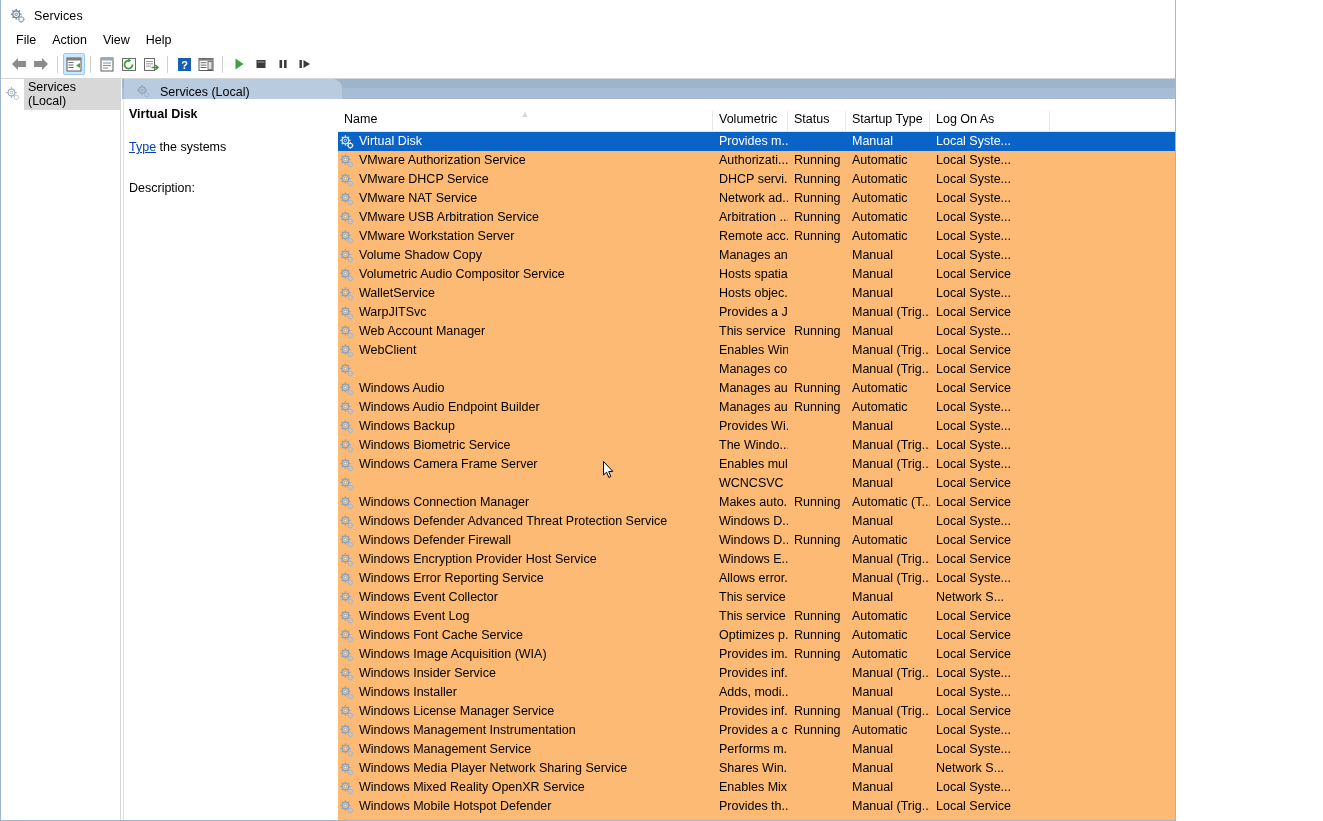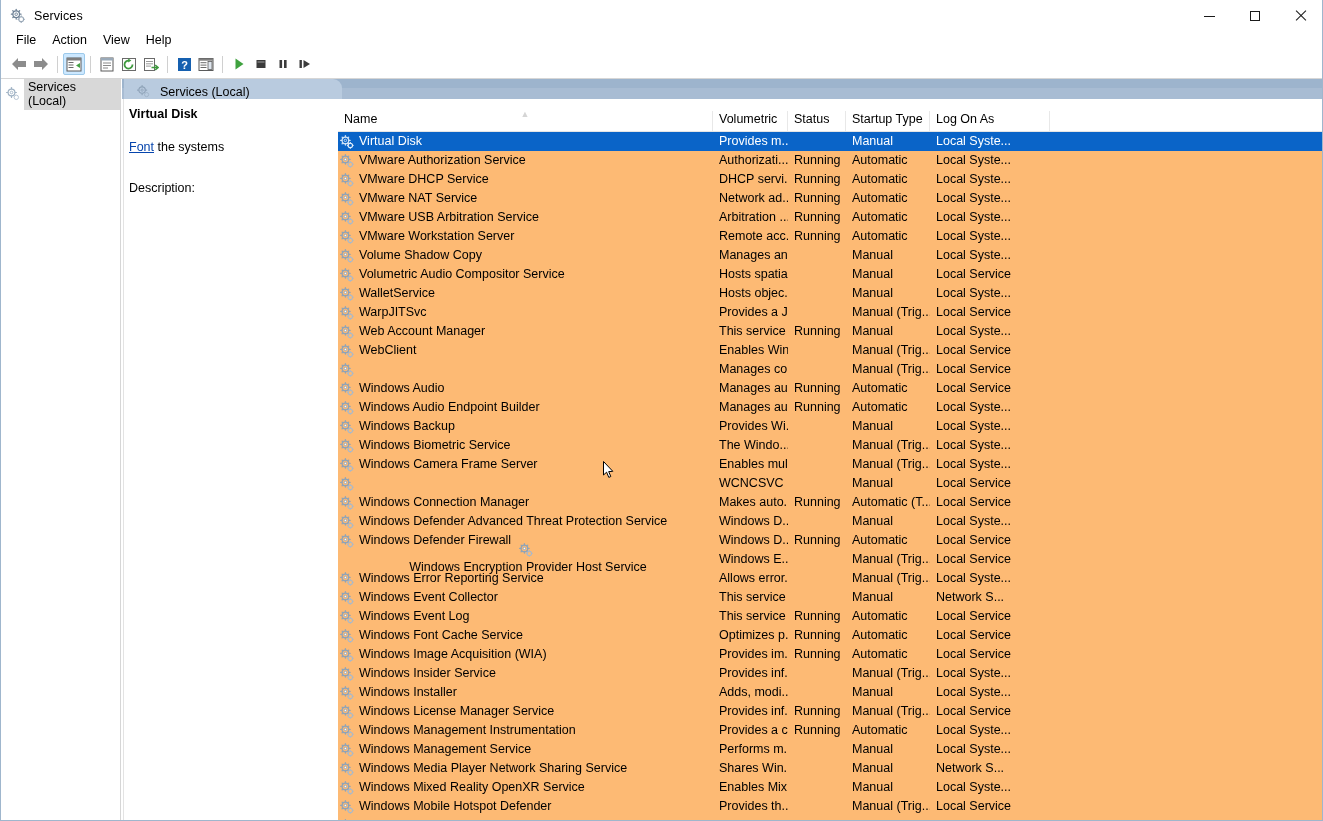--- a/index.html
+++ b/index.html
@@ -6,21 +6,21 @@
   html, body {
     margin: 0; padding: 0;
     width: 1323px; height: 821px;
     overflow: hidden;
     font-family: "Liberation Sans", sans-serif;
     background: #ffffff;
     -webkit-font-smoothing: antialiased;
   }
   #app {
     position: relative;
-    width: 1323px; height: 821px;
+    width: 1176px; height: 821px;
     background: #ffffff;
     border: 1px solid #9fb6cd;
     border-top: none;
     overflow: hidden;
   }
 
   
   .titlebar {
     position: absolute; top: 0; left: 0;
     width: 1323px; height: 32px;
@@ -415,21 +415,21 @@
           </span>
           <span class="tab-label">Services (Local)</span>
         </div>
       </div>
 
       <div class="listwrap">
 
         <div class="details">
           <div class="det-title">Virtual Disk</div>
           <div class="det-action">
-            <span class="det-link">Font</span><span> the systems</span>
+            <span class="det-link">Type</span><span> the systems</span>
           </div>
           <div class="det-desc-label">Description:</div>
         </div>
 
         <div class="table">
           <div class="thead" id="thead">
               <div class="th" style="width: 375px;"><span>Name</span><span class="sortmark">▲</span></div>
               <div class="th" style="width: 75px;"><span>Volumetric</span></div>
               <div class="th" style="width: 58px;"><span>Status</span></div>
               <div class="th" style="width: 84px;"><span>Startup Type</span></div>
@@ -1176,21 +1176,21 @@
                       </g>
                     </svg></span>
                   <span class="nm">Windows Defender Firewall</span>
                 </div>
                 <div class="cell" style="width: 75px;">Windows D...</div>
                 <div class="cell" style="width: 58px;">Running</div>
                 <div class="cell" style="width: 84px;">Automatic</div>
                 <div class="cell" style="width: 120px;">Local Service</div>
               </div>
               <div class="row">
-                <div class="cell name" style="width: 375px; flex-direction: column;">
+                <div class="cell name" style="width: 375px;">
                   <span class="svc-icon"><svg width="16" height="16" viewBox="0 0 16 16">
                       <g fill="none" stroke="#8fa3b8" stroke-width="1.3">
                         <circle cx="6.4" cy="6.4" r="3.3"></circle>
                       </g>
                       <circle cx="6.4" cy="6.4" r="1.25" fill="#ffffff" stroke="#8fa3b8" stroke-width="0.9"></circle>
                       <g stroke="#8fa3b8" stroke-width="1.3" stroke-linecap="round">
                         <line x1="6.4" y1="1.7" x2="6.4" y2="2.7"></line>
                         <line x1="6.4" y1="10.1" x2="6.4" y2="11.1"></line>
                         <line x1="1.7" y1="6.4" x2="2.7" y2="6.4"></line>
                         <line x1="10.1" y1="6.4" x2="11.1" y2="6.4"></line>

